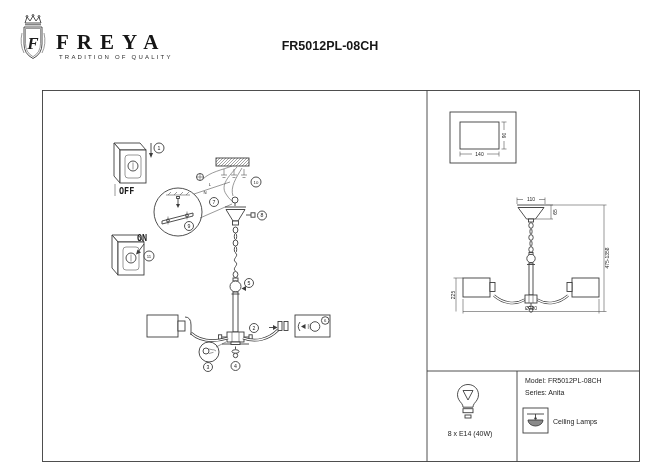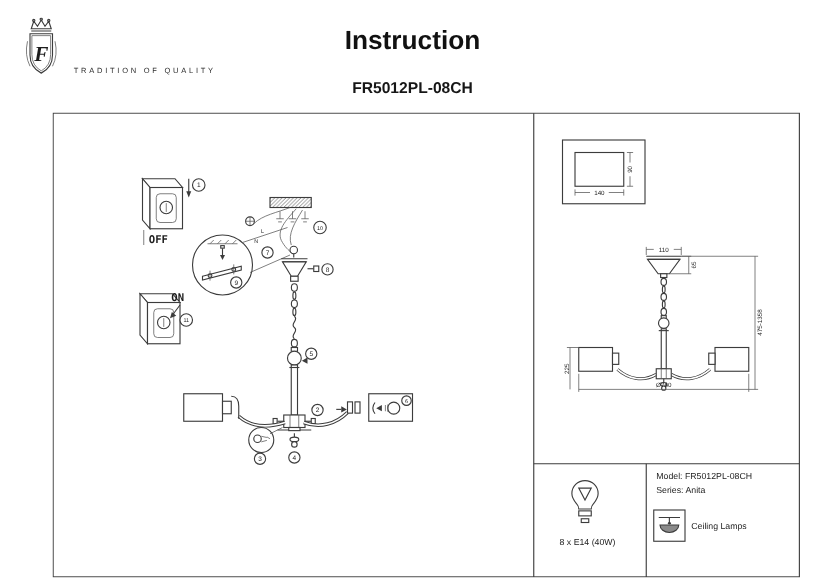--- a/index.html
+++ b/index.html
@@ -41,23 +41,23 @@
     <circle class="ln" cx="9" cy="2.4" r="0.9"></circle>
     <circle class="ln" cx="15" cy="1.4" r="0.9"></circle>
     <circle class="ln" cx="21" cy="2.4" r="0.9"></circle>
     <path class="ln" d="M7,10.8 H23"></path>
     <path class="ln" d="M6,13 H24 V30 Q24,40 15,44.5 Q6,40 6,30 Z"></path>
     <path class="thin" d="M7.5,14.5 H22.5 V29.5 Q22.5,38.5 15,42.7 Q7.5,38.5 7.5,29.5 Z"></path>
     <path class="thin" d="M4,19 Q1.5,30 6,39"></path>
     <path class="thin" d="M26,19 Q28.5,30 24,39"></path>
     <text class="txt" x="15" y="34.5" text-anchor="middle" style="font-family:'Liberation Serif',serif;font-style:italic;font-weight:bold;font-size:17px;">F</text>
   </svg>
+  <div class="brand">FREYA</div>
   <div class="tagline">TRADITION OF QUALITY</div>
   <div class="titleblock">
-    <div class="title">Instruction</div>
     <div class="model">FR5012PL-08CH</div>
   </div>
 
   <svg class="sheet" width="598" height="372" viewBox="0 0 598 372">
     <defs>
       <pattern id="hatch" patternUnits="userSpaceOnUse" width="3" height="3">
         <path d="M0,3 L3,0" stroke="#555" stroke-width="0.55"></path>
       </pattern>
     </defs>
 

